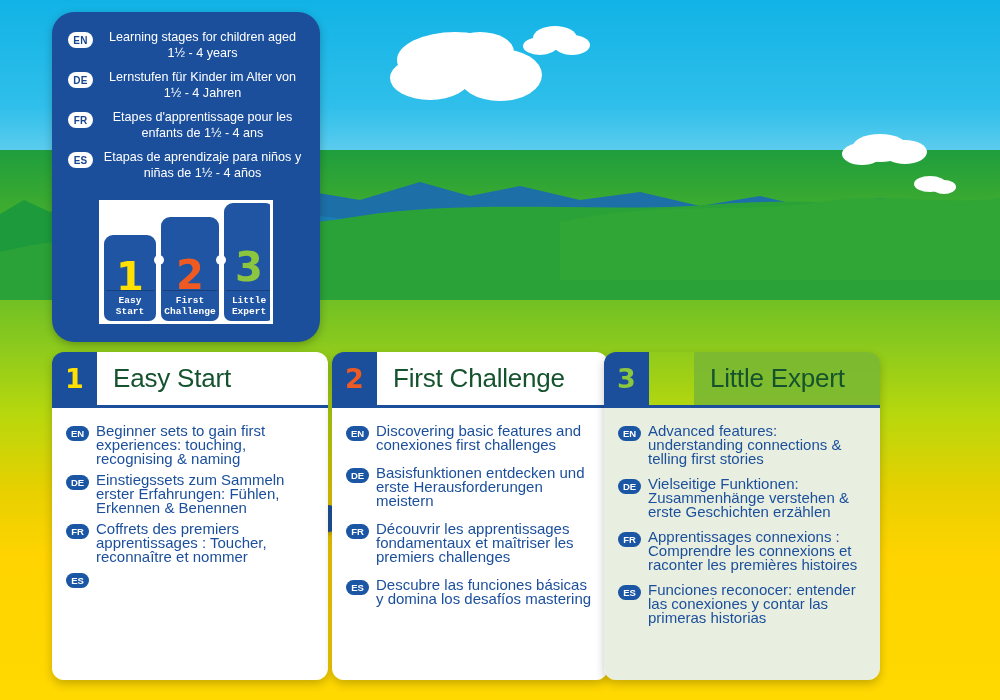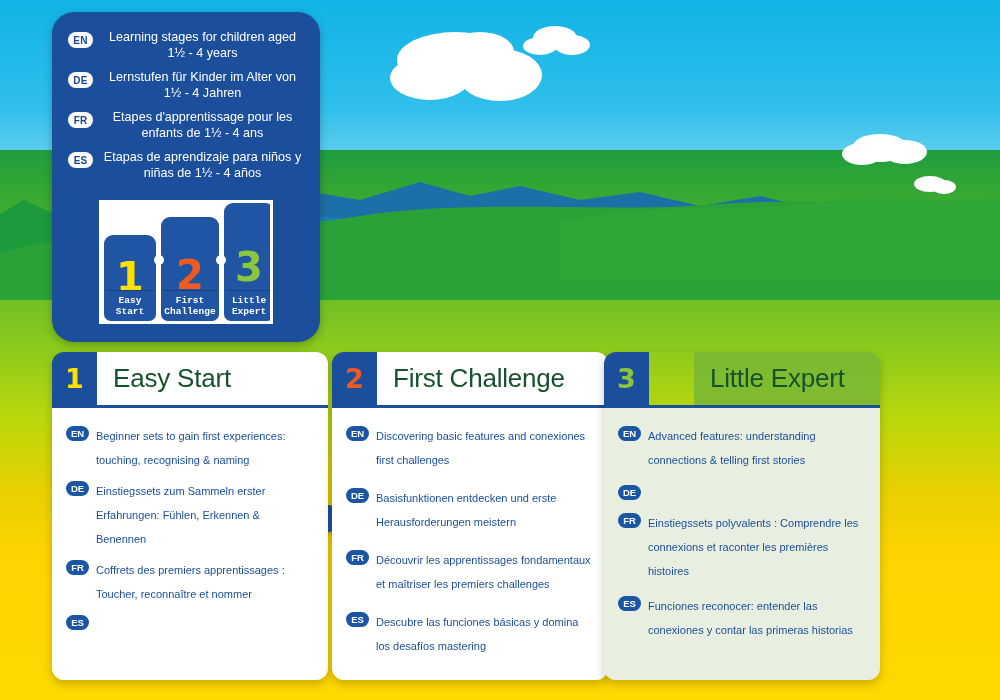--- a/index.html
+++ b/index.html
@@ -123,21 +123,21 @@
 
   .body-line { display: flex; gap: 7px; margin-bottom: 7px; align-items: flex-start; }
   .badge-dark {
     flex: 0 0 auto; width: 23px; height: 15px; border-radius: 8px;
     background: #1b56a4; color: #ffffff;
     font-size: 9.5px; font-weight: bold;
     display: flex; align-items: center; justify-content: center;
     margin-top: 2px;
   }
   .body-text {
-    color: #1b4f9c; font-size: 11px; line-height: 24px;
+    color: #1b4f9c; font-size: 15px; line-height: 14px;
   }
   .card2 .body-line { margin-bottom: 14px; }
   .card3 .body-line { margin-bottom: 11px; }
 
   
   .connector {
     position: absolute; width: 27px; height: 27px; border-radius: 50%;
     background: #1f55a3; top: 505px;
     box-shadow: 0 2px 4px rgba(0,0,0,.25);
   }
@@ -291,23 +291,24 @@
     <div class="head-num">3</div>
     <div class="head-title">Little Expert</div>
   </div>
   <div class="card-body">
     <div class="body-line">
       <span class="badge-dark">EN</span>
       <span class="body-text">Advanced features: understanding connections &amp; telling first stories</span>
     </div>
     <div class="body-line">
       <span class="badge-dark">DE</span>
+      <span class="body-text">Vielseitige Funktionen: Zusammenhänge verstehen &amp; erste Geschichten erzählen</span>
     </div>
     <div class="body-line">
       <span class="badge-dark">FR</span>
-      <span class="body-text">Einstiegssets polyvalents : Comprendre les connexions et raconter les premières histoires</span>
+      <span class="body-text">Apprentissages connexions : Comprendre les connexions et raconter les premières histoires</span>
     </div>
     <div class="body-line">
       <span class="badge-dark">ES</span>
       <span class="body-text">Funciones reconocer: entender las conexiones y contar las primeras historias</span>
     </div>
   </div>
 </div>
 
 </body></html>

